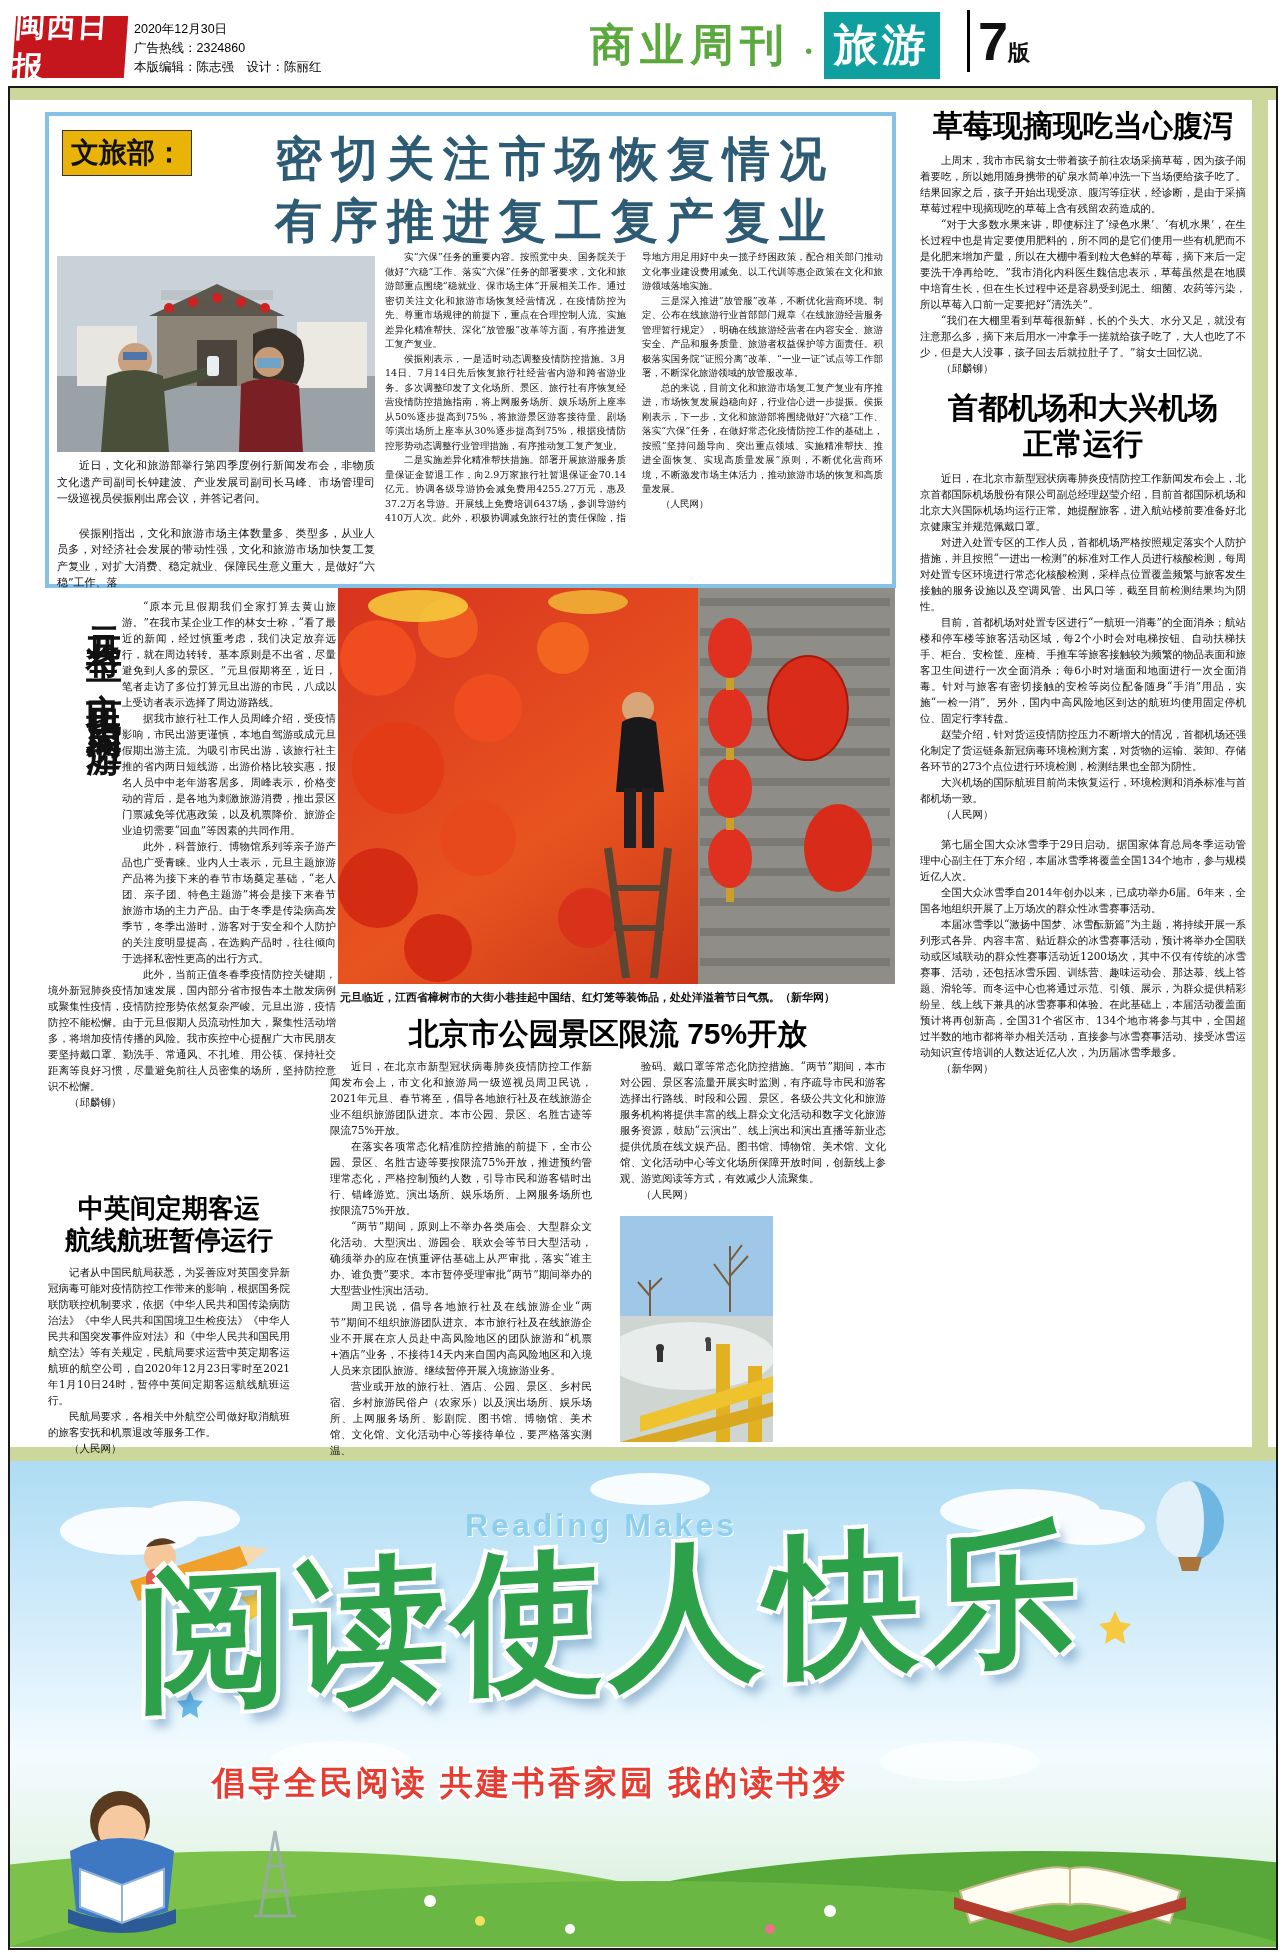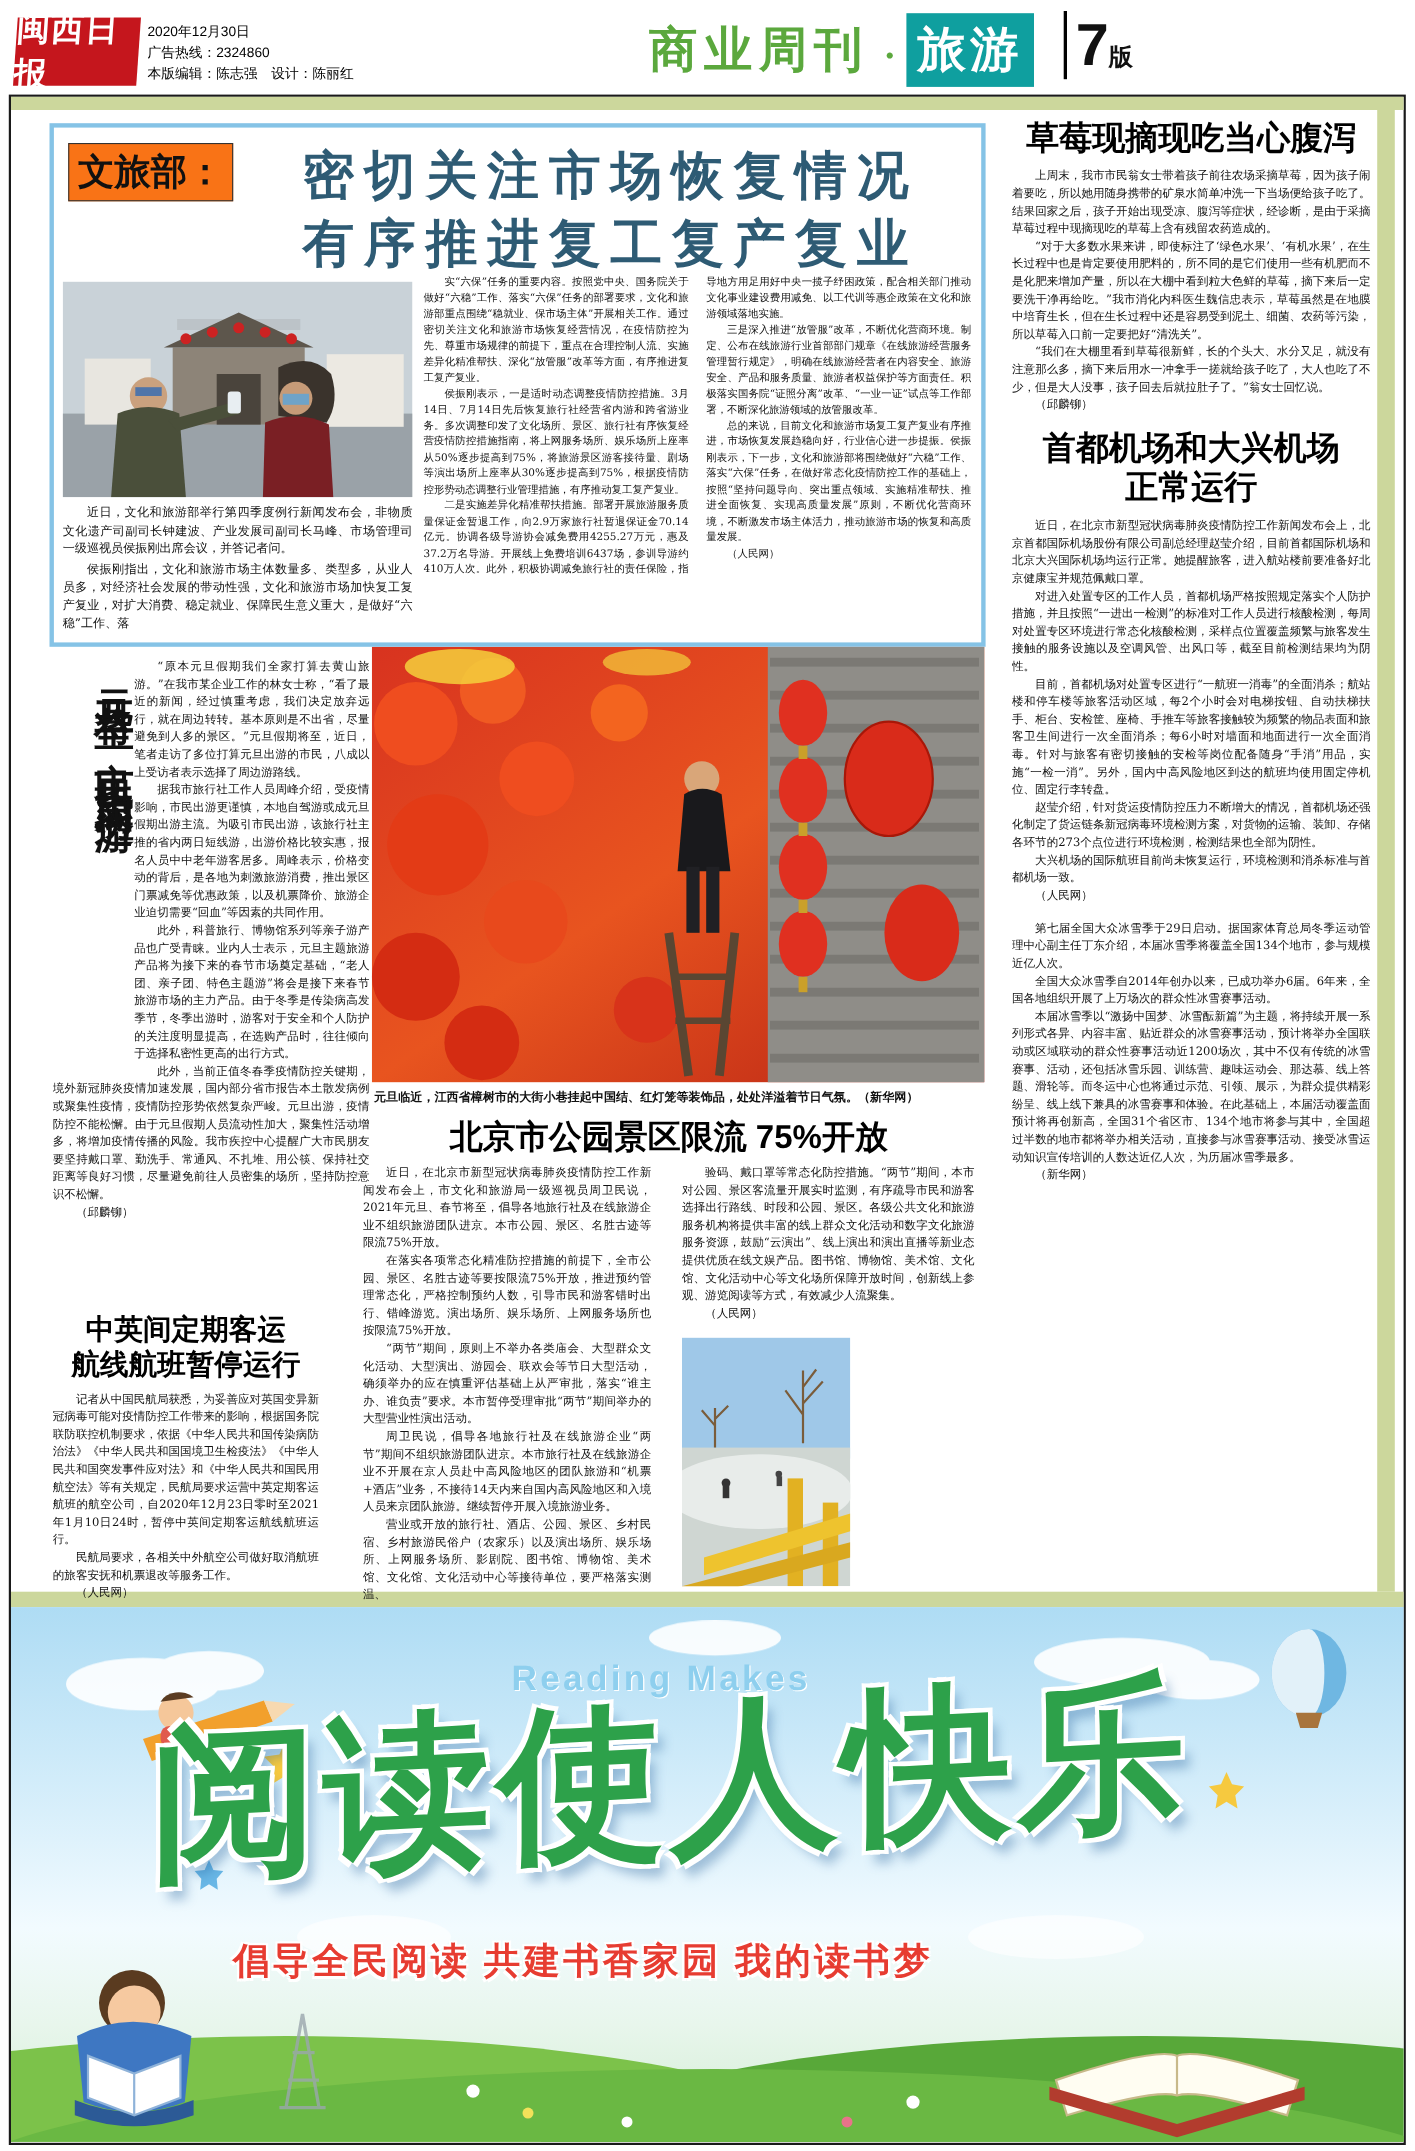--- a/index.html
+++ b/index.html
@@ -28,30 +28,30 @@
   
   #frame { left:8px; top:86px; width:1270px; height:1864px; border:2px solid #1a1a1a; }
   .green-band { background:#ccd79c; }
   #band-top { left:10px; top:88px; width:1266px; height:12px; }
   #band-bottom { left:10px; top:1447px; width:1266px; height:14px; }
   #band-right { left:1252px; top:100px; width:16px; height:1347px; }
 
   
   #lead-box { left:45px; top:112px; width:851px; height:476px; border:4px solid #85c3e6; background:#fff; }
   #lead-kicker { left:62px; top:130px; border:1px solid #333; padding:3px 8px;
-                 font-size:33px; font-weight:bold; font-family:"Liberation Sans", sans-serif; background:#f97316; }
+                 font-size:28px; font-weight:bold; font-family:"Liberation Sans", sans-serif; background:#eab308; }
   .lead-title { left:225px; width:660px; text-align:center; color:#2e5b74;
                 font-weight:bold; font-size:47px; letter-spacing:9px;
                 font-family:"DejaVu Serif", serif; white-space:nowrap; }
   #lead-title1 { top:128px; }
   #lead-title2 { top:190px; }
   #lead-photo { left:57px; top:256px; width:318px; height:196px; }
   #lead-under { left:57px; top:458px; width:318px; font-size:11px; line-height:16.5px; }
   #lead-under .cap { font-weight:normal; text-indent:2em; text-align:justify; }
-  #lead-under .intro { text-indent:2em; text-align:justify; margin-top:2px; }
+  #lead-under .intro { text-indent:2em; text-align:justify; margin-top:18px; }
   #lead-cols { left:385px; top:250px; width:498px; height:334px; overflow:hidden;
                column-count:2; column-gap:16px; font-size:9.5px; line-height:14.5px; }
   #lead-cols p { text-indent:2em; text-align:justify; }
   .byline { text-align:right; padding-right:6px; }
 
   
   .btext p { text-indent:2em; text-align:justify; }
   .htitle { font-family:"Liberation Sans", sans-serif; font-weight:bold; text-align:center; color:#000; }
 
   

